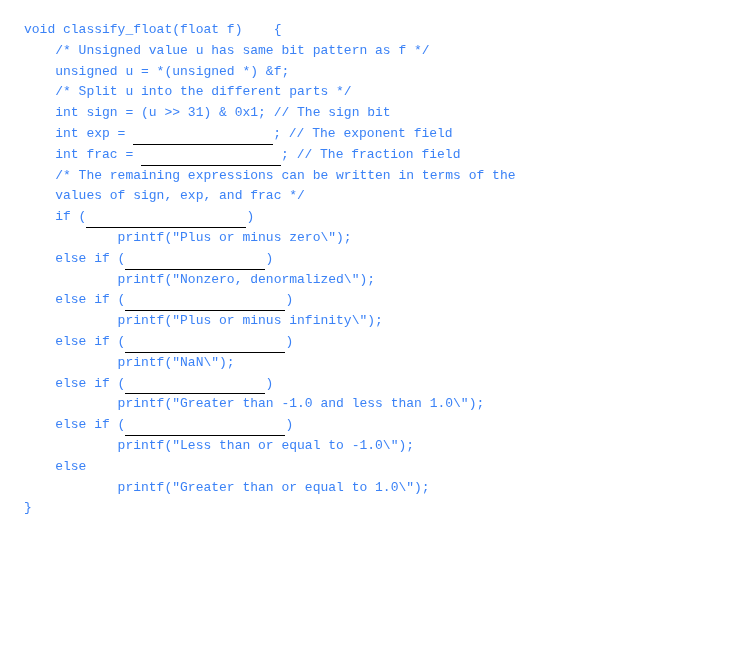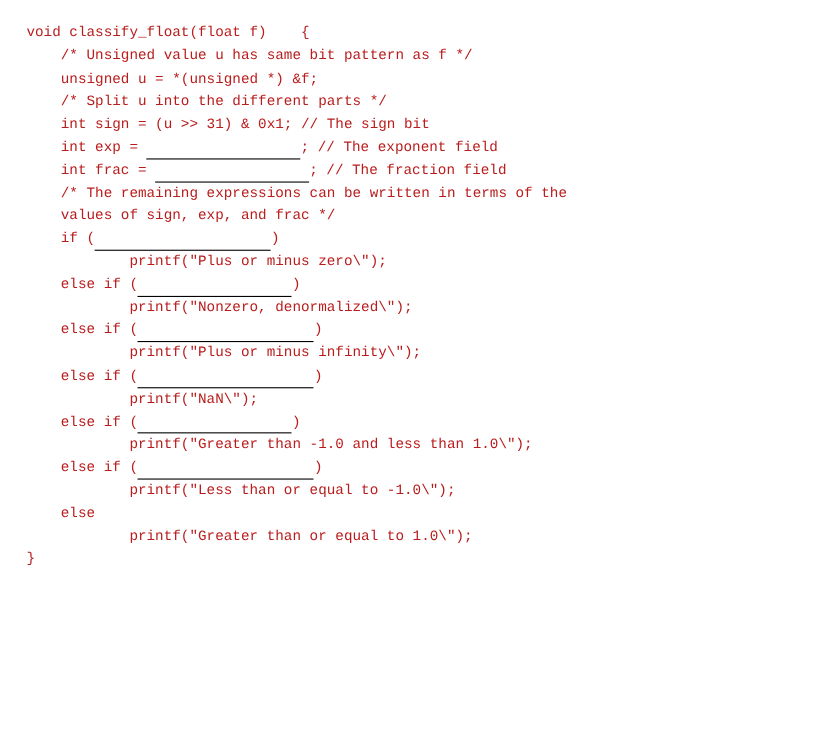--- a/index.html
+++ b/index.html
@@ -29,21 +29,21 @@
       font-style: italic;
       line-height: 1.55;
       margin-bottom: 24px;
       max-width: 700px;
     }
 
     .code-block {
       font-family: 'Courier New', Courier, monospace;
       font-size: 13px;
       line-height: 1.6;
-      color: #b91c1c;
+      color: #3b82f6;
       white-space: pre;
     }
 
     .blank {
       display: inline-block;
       border-bottom: 1px solid #000;
       min-width: 120px;
       vertical-align: bottom;
       height: 14px;
     }

